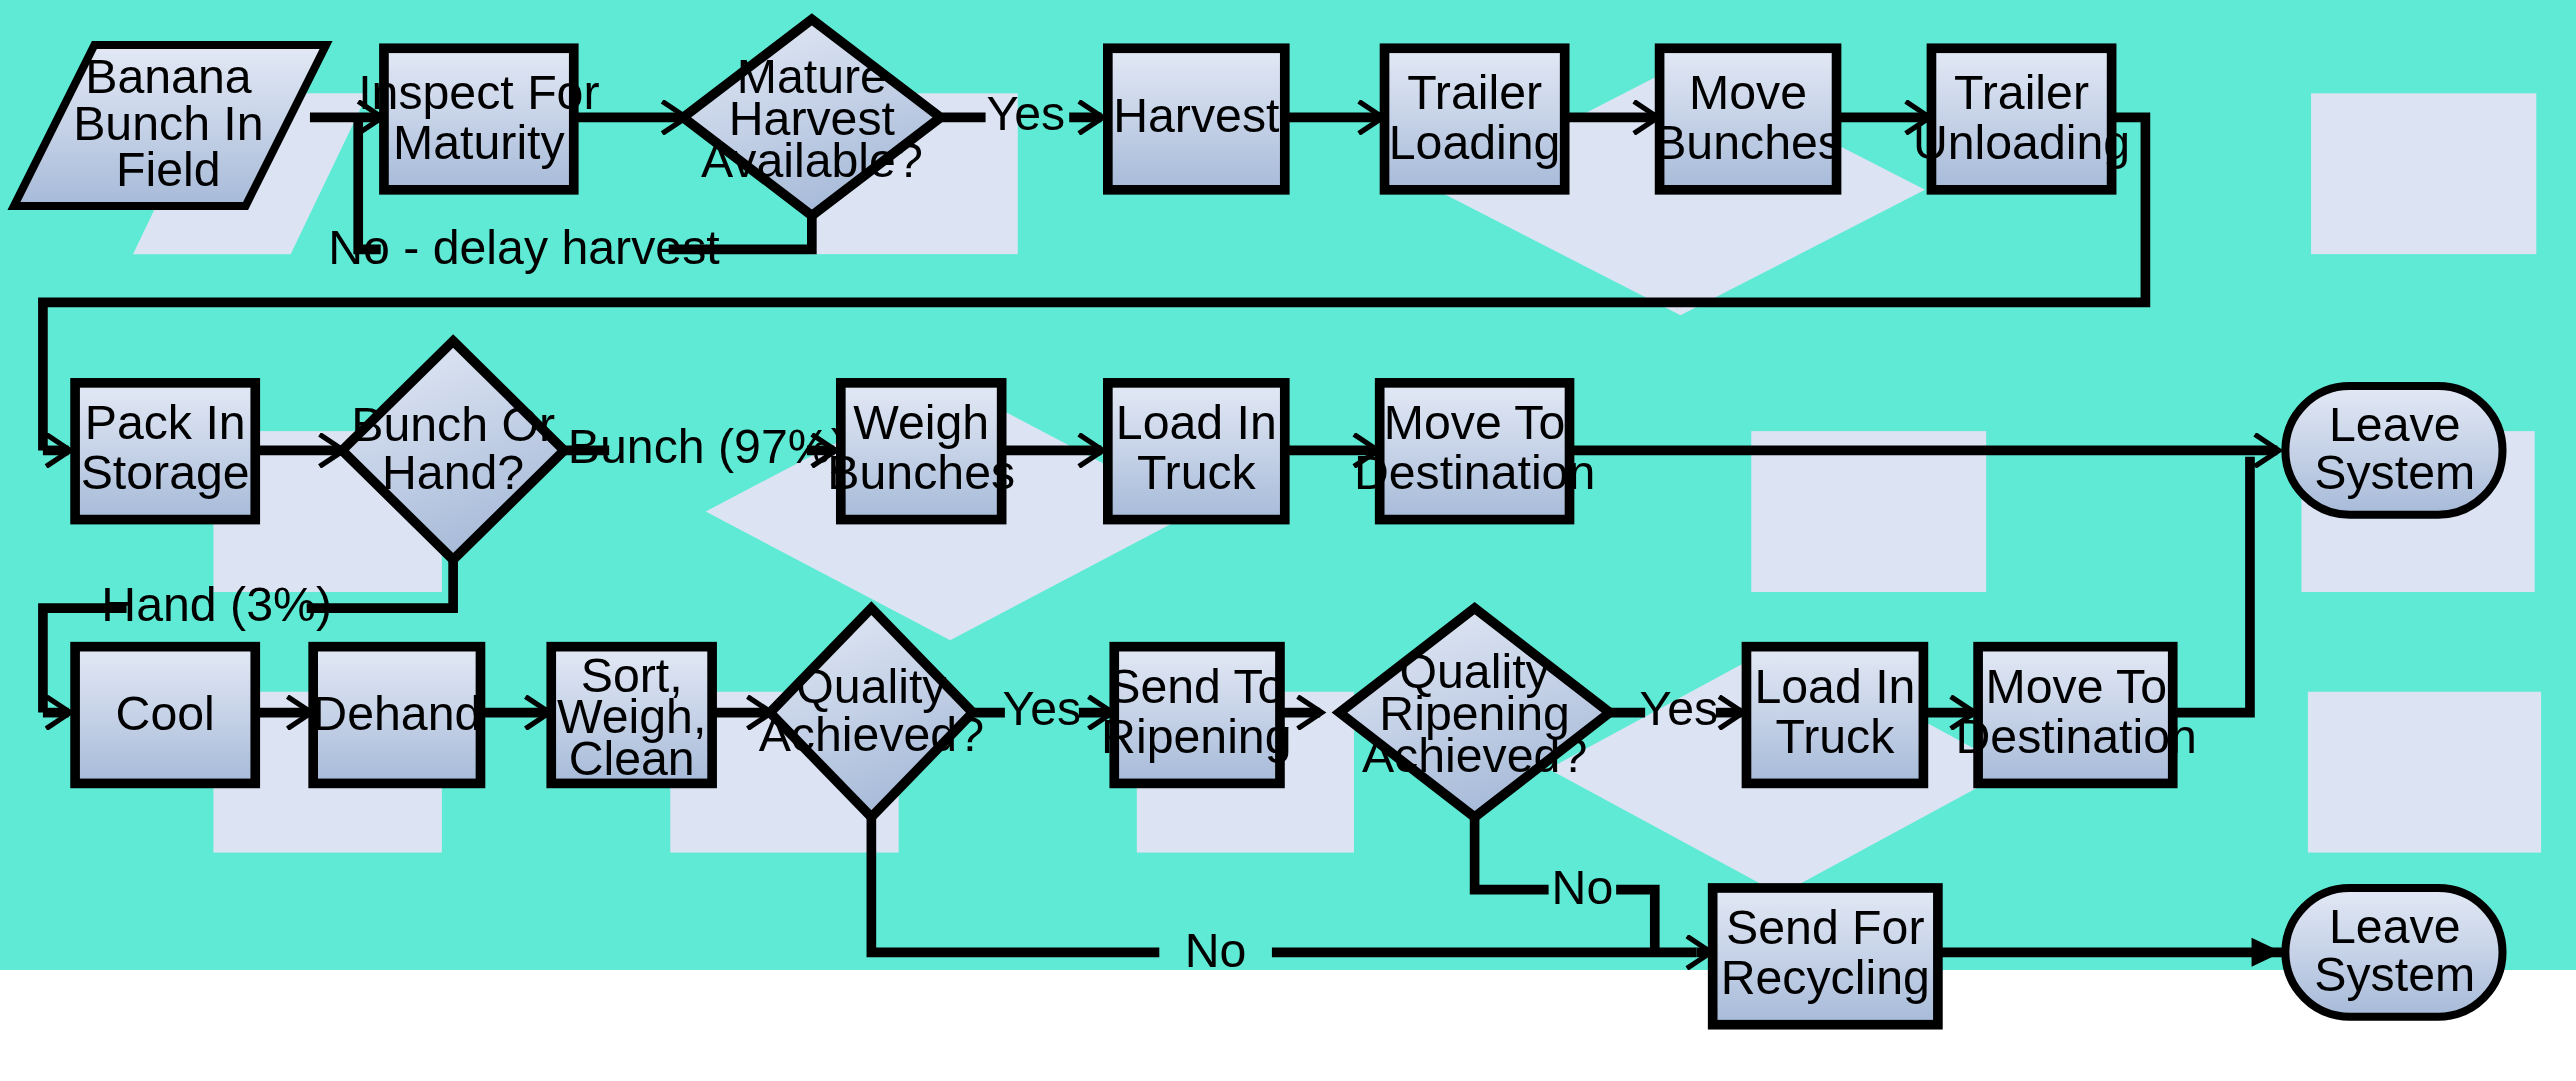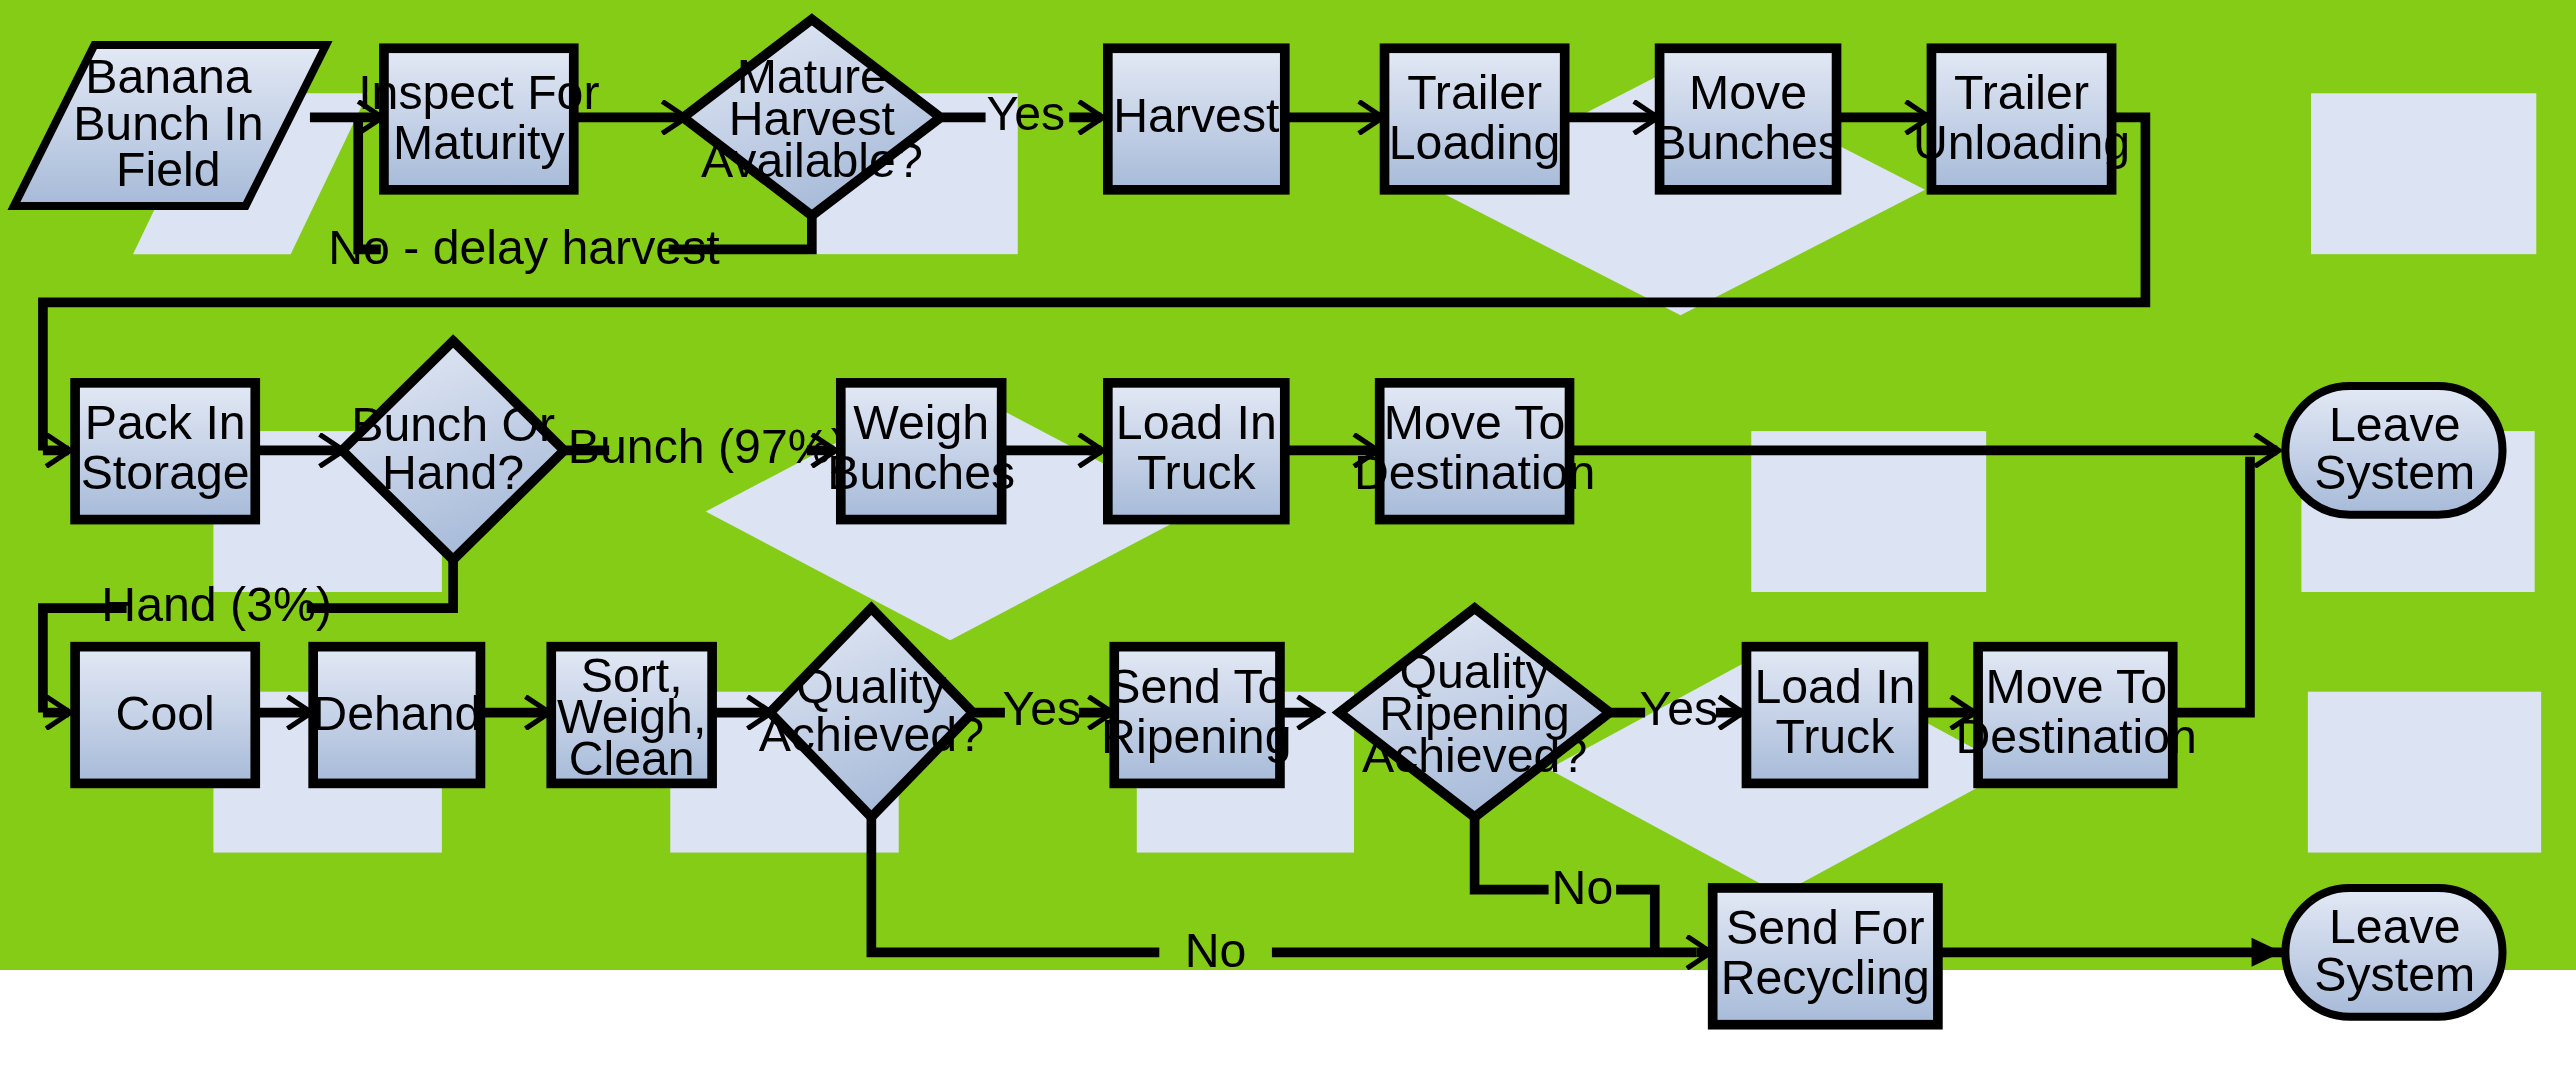--- a/index.html
+++ b/index.html
@@ -1,17 +1,17 @@
 <!DOCTYPE html>
 <html style="font-size:13px"><head>
 <meta charset="utf-8">
 <style>
   html,body{margin:0;padding:0;background:#ffffff;}
   body{width:2576px;height:1081px;overflow:hidden;font-family:"Liberation Sans", sans-serif;}
-  #stage{position:relative;width:2576px;height:970px;background:#84cc16;}
+  #stage{position:relative;width:2576px;height:970px;background:#5eead4;}
   svg{display:block;}
   .nodetext{font-family:"Liberation Sans", sans-serif;font-size:30px;fill:#000;text-anchor:middle;dominant-baseline:middle;}
   .edgelabel{font-family:"Liberation Sans", sans-serif;font-size:30px;fill:#000;text-anchor:middle;dominant-baseline:middle;}
 </style>
 </head>
 <body>
 
 <div id="stage">
 <svg width="2576" height="1081" viewBox="0 0 1600 672" xmlns="http://www.w3.org/2000/svg" preserveAspectRatio="xMidYMid meet">
 

